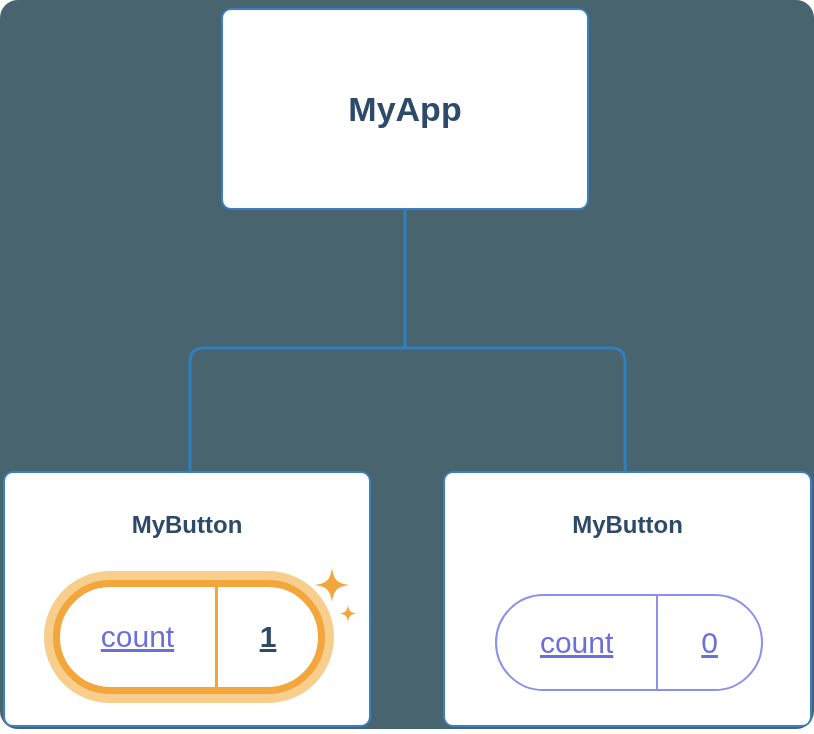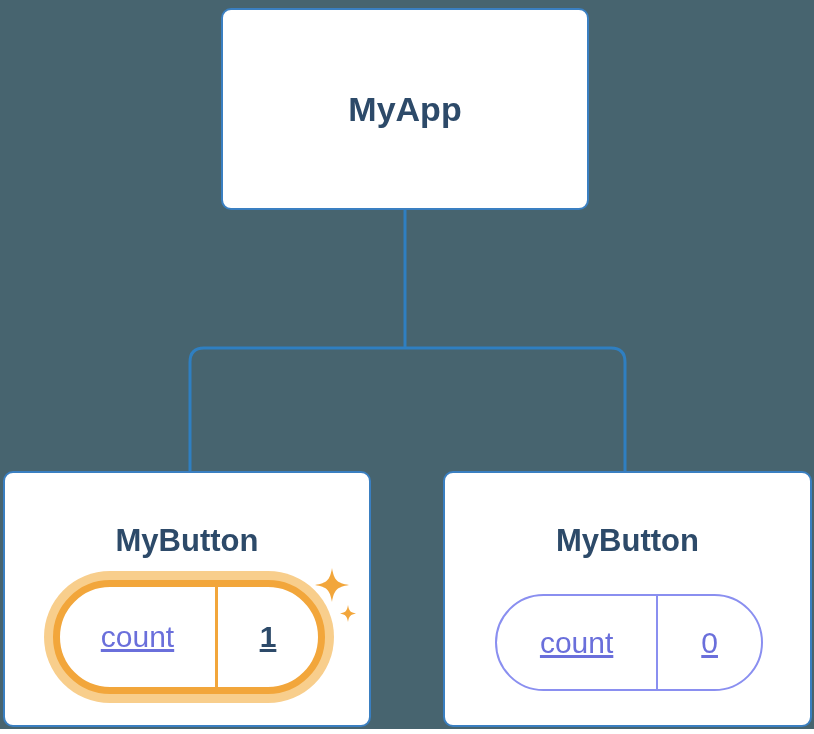--- a/index.html
+++ b/index.html
@@ -14,20 +14,21 @@
     --highlight-glow:#F8CE8C;
     --value-text:#2D4A69;
   }
   *{margin:0;padding:0;box-sizing:border-box;}
   html,body{width:814px;height:734px;overflow:hidden;}
   body{font-family:"Liberation Sans", sans-serif;}
   .canvas{
     position:relative;
     width:814px;height:729px;
     background:var(--background);
+    border-radius:18px;
   }
   .connectors{
     position:absolute;left:0;top:0;width:814px;height:734px;
     pointer-events:none;
   }
   .connectors path{
     fill:none;
     stroke:var(--connector);
     stroke-width:3;
   }
@@ -41,23 +42,23 @@
     left:221px;top:8px;width:368px;height:202px;
     display:flex;align-items:center;justify-content:center;
   }
   .node-root .node-label{
     font-size:34px;font-weight:700;color:var(--label-text);
   }
   .node-child{left:0;top:471px;width:368px;height:256px;}
   .node-child.left{left:3px;}
   .node-child.right{left:443px;width:369px;}
   .node-child .node-label{
-    position:absolute;left:0;top:50px;width:100%;
+    position:absolute;left:0;top:38px;width:100%;
     text-align:center;
-    font-size:31px;font-weight:700;color:var(--label-text);
+    font-size:24px;font-weight:700;color:var(--label-text);
   }
   .pill{
     position:absolute;
     display:flex;align-items:stretch;
     background:var(--node-fill);
   }
   .pill .cell{
     display:flex;align-items:center;justify-content:center;
     font-size:30px;
     color:var(--state-text);

